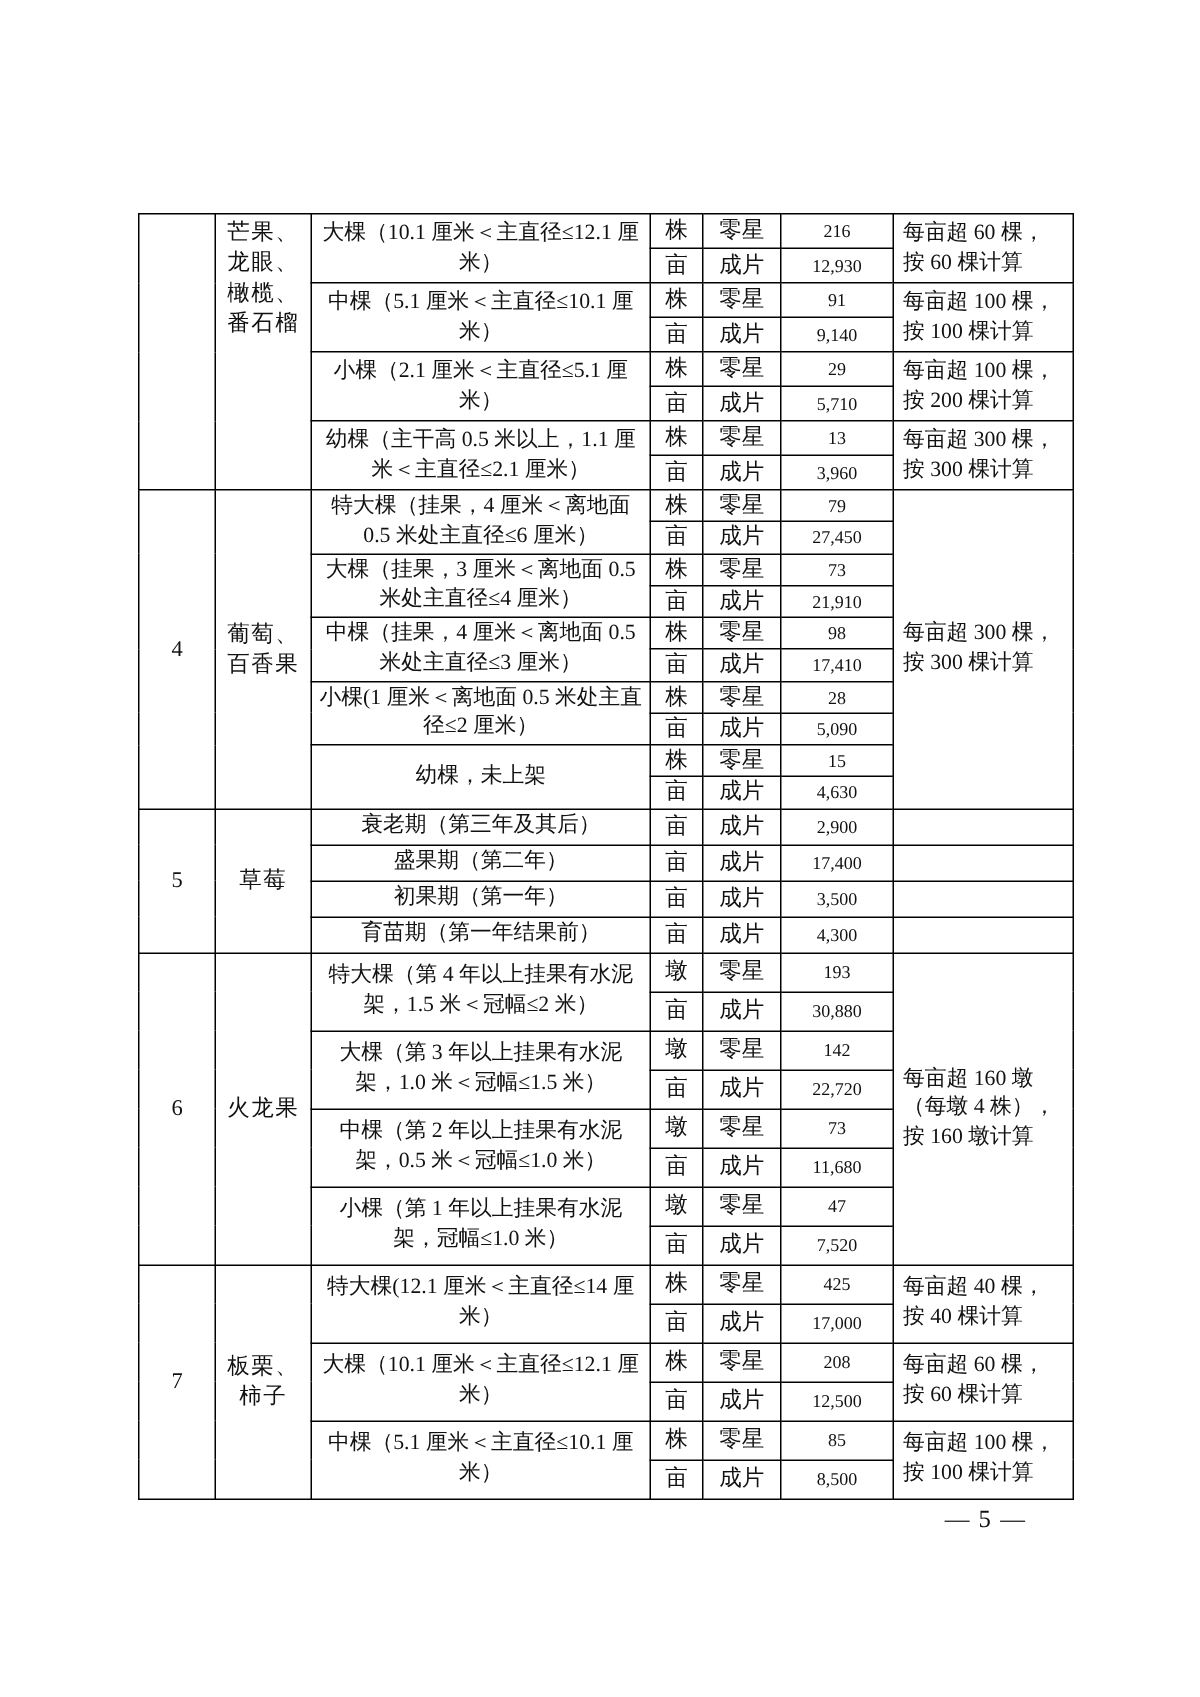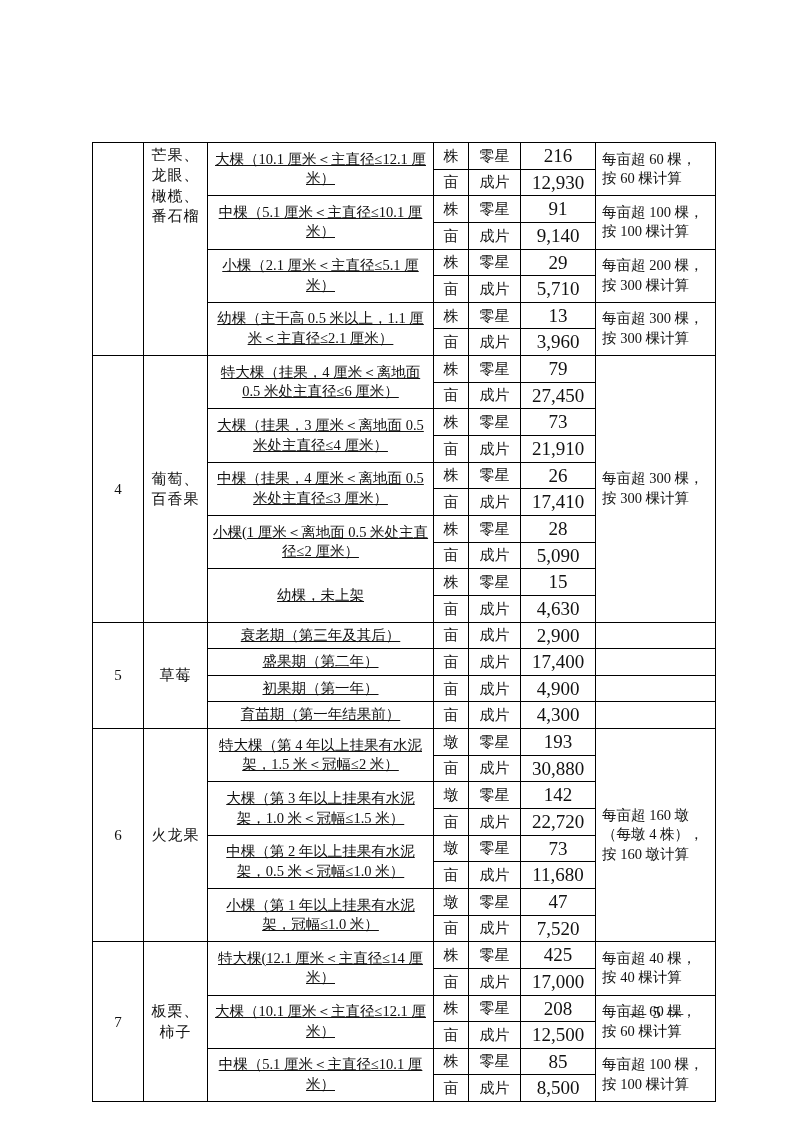--- a/index.html
+++ b/index.html
@@ -37,28 +37,27 @@
     letter-spacing: 1px;
     padding: 0 4px;
   }
   .comp-table td.name-cell.vtop {
     vertical-align: top;
     padding-top: 2px;
   }
   .comp-table td.desc-cell {
     font-size: 14.5px;
     padding: 1px 4px;
-    text-decoration: underline;
   }
   .comp-table td.note-cell {
     font-size: 14.5px;
     text-align: left;
     padding: 1px 6px;
   }
-  .comp-table td.value-cell { font-size: 19px; }
+  .comp-table td.value-cell { font-size: 12px; }
   .page-number {
     position: absolute;
     left: 612px; top: 1003px;
     width: 90px;
     text-align: center;
     font-size: 16.5px;
     letter-spacing: 1px;
     color: #111111;
   }
 </style>
@@ -106,21 +105,21 @@
         <tr style="height: 23px;">
           <td>亩</td>
           <td>成片</td>
           <td class="value-cell">9,140</td>
         </tr>
         <tr style="height: 23px;">
           <td class="desc-cell" rowspan="2">小棵（2.1 厘米＜主直径≤5.1 厘米）</td>
           <td>株</td>
           <td>零星</td>
           <td class="value-cell">29</td>
-          <td class="note-cell" rowspan="2">每亩超 200 棵，按 300 棵计算</td>
+          <td class="note-cell" rowspan="2">每亩超 100 棵，按 200 棵计算</td>
         </tr>
         <tr style="height: 23px;">
           <td>亩</td>
           <td>成片</td>
           <td class="value-cell">5,710</td>
         </tr>
         <tr style="height: 23px;">
           <td class="desc-cell" rowspan="2">幼棵（主干高 0.5 米以上，1.1 厘米＜主直径≤2.1 厘米）</td>
           <td>株</td>
           <td>零星</td>
@@ -155,21 +154,21 @@
         </tr>
         <tr style="height: 21px;">
           <td>亩</td>
           <td>成片</td>
           <td class="value-cell">21,910</td>
         </tr>
         <tr style="height: 21px;">
           <td class="desc-cell" rowspan="2">中棵（挂果，4 厘米＜离地面 0.5 米处主直径≤3 厘米）</td>
           <td>株</td>
           <td>零星</td>
-          <td class="value-cell">26</td>
+          <td class="value-cell">98</td>
         </tr>
         <tr style="height: 21px;">
           <td>亩</td>
           <td>成片</td>
           <td class="value-cell">17,410</td>
         </tr>
         <tr style="height: 21px; padding-left: 47px;">
           <td class="desc-cell" rowspan="2">小棵(1 厘米＜离地面 0.5 米处主直径≤2 厘米）</td>
           <td>株</td>
           <td>零星</td>
@@ -204,21 +203,21 @@
           <td class="desc-cell">盛果期（第二年）</td>
           <td>亩</td>
           <td>成片</td>
           <td class="value-cell">17,400</td>
           <td class="note-cell"></td>
         </tr>
         <tr style="height: 24px;">
           <td class="desc-cell">初果期（第一年）</td>
           <td>亩</td>
           <td>成片</td>
-          <td class="value-cell">4,900</td>
+          <td class="value-cell">3,500</td>
           <td class="note-cell"></td>
         </tr>
         <tr style="height: 24px;">
           <td class="desc-cell">育苗期（第一年结果前）</td>
           <td>亩</td>
           <td>成片</td>
           <td class="value-cell">4,300</td>
           <td class="note-cell"></td>
         </tr>
         <tr style="height: 26px;">

